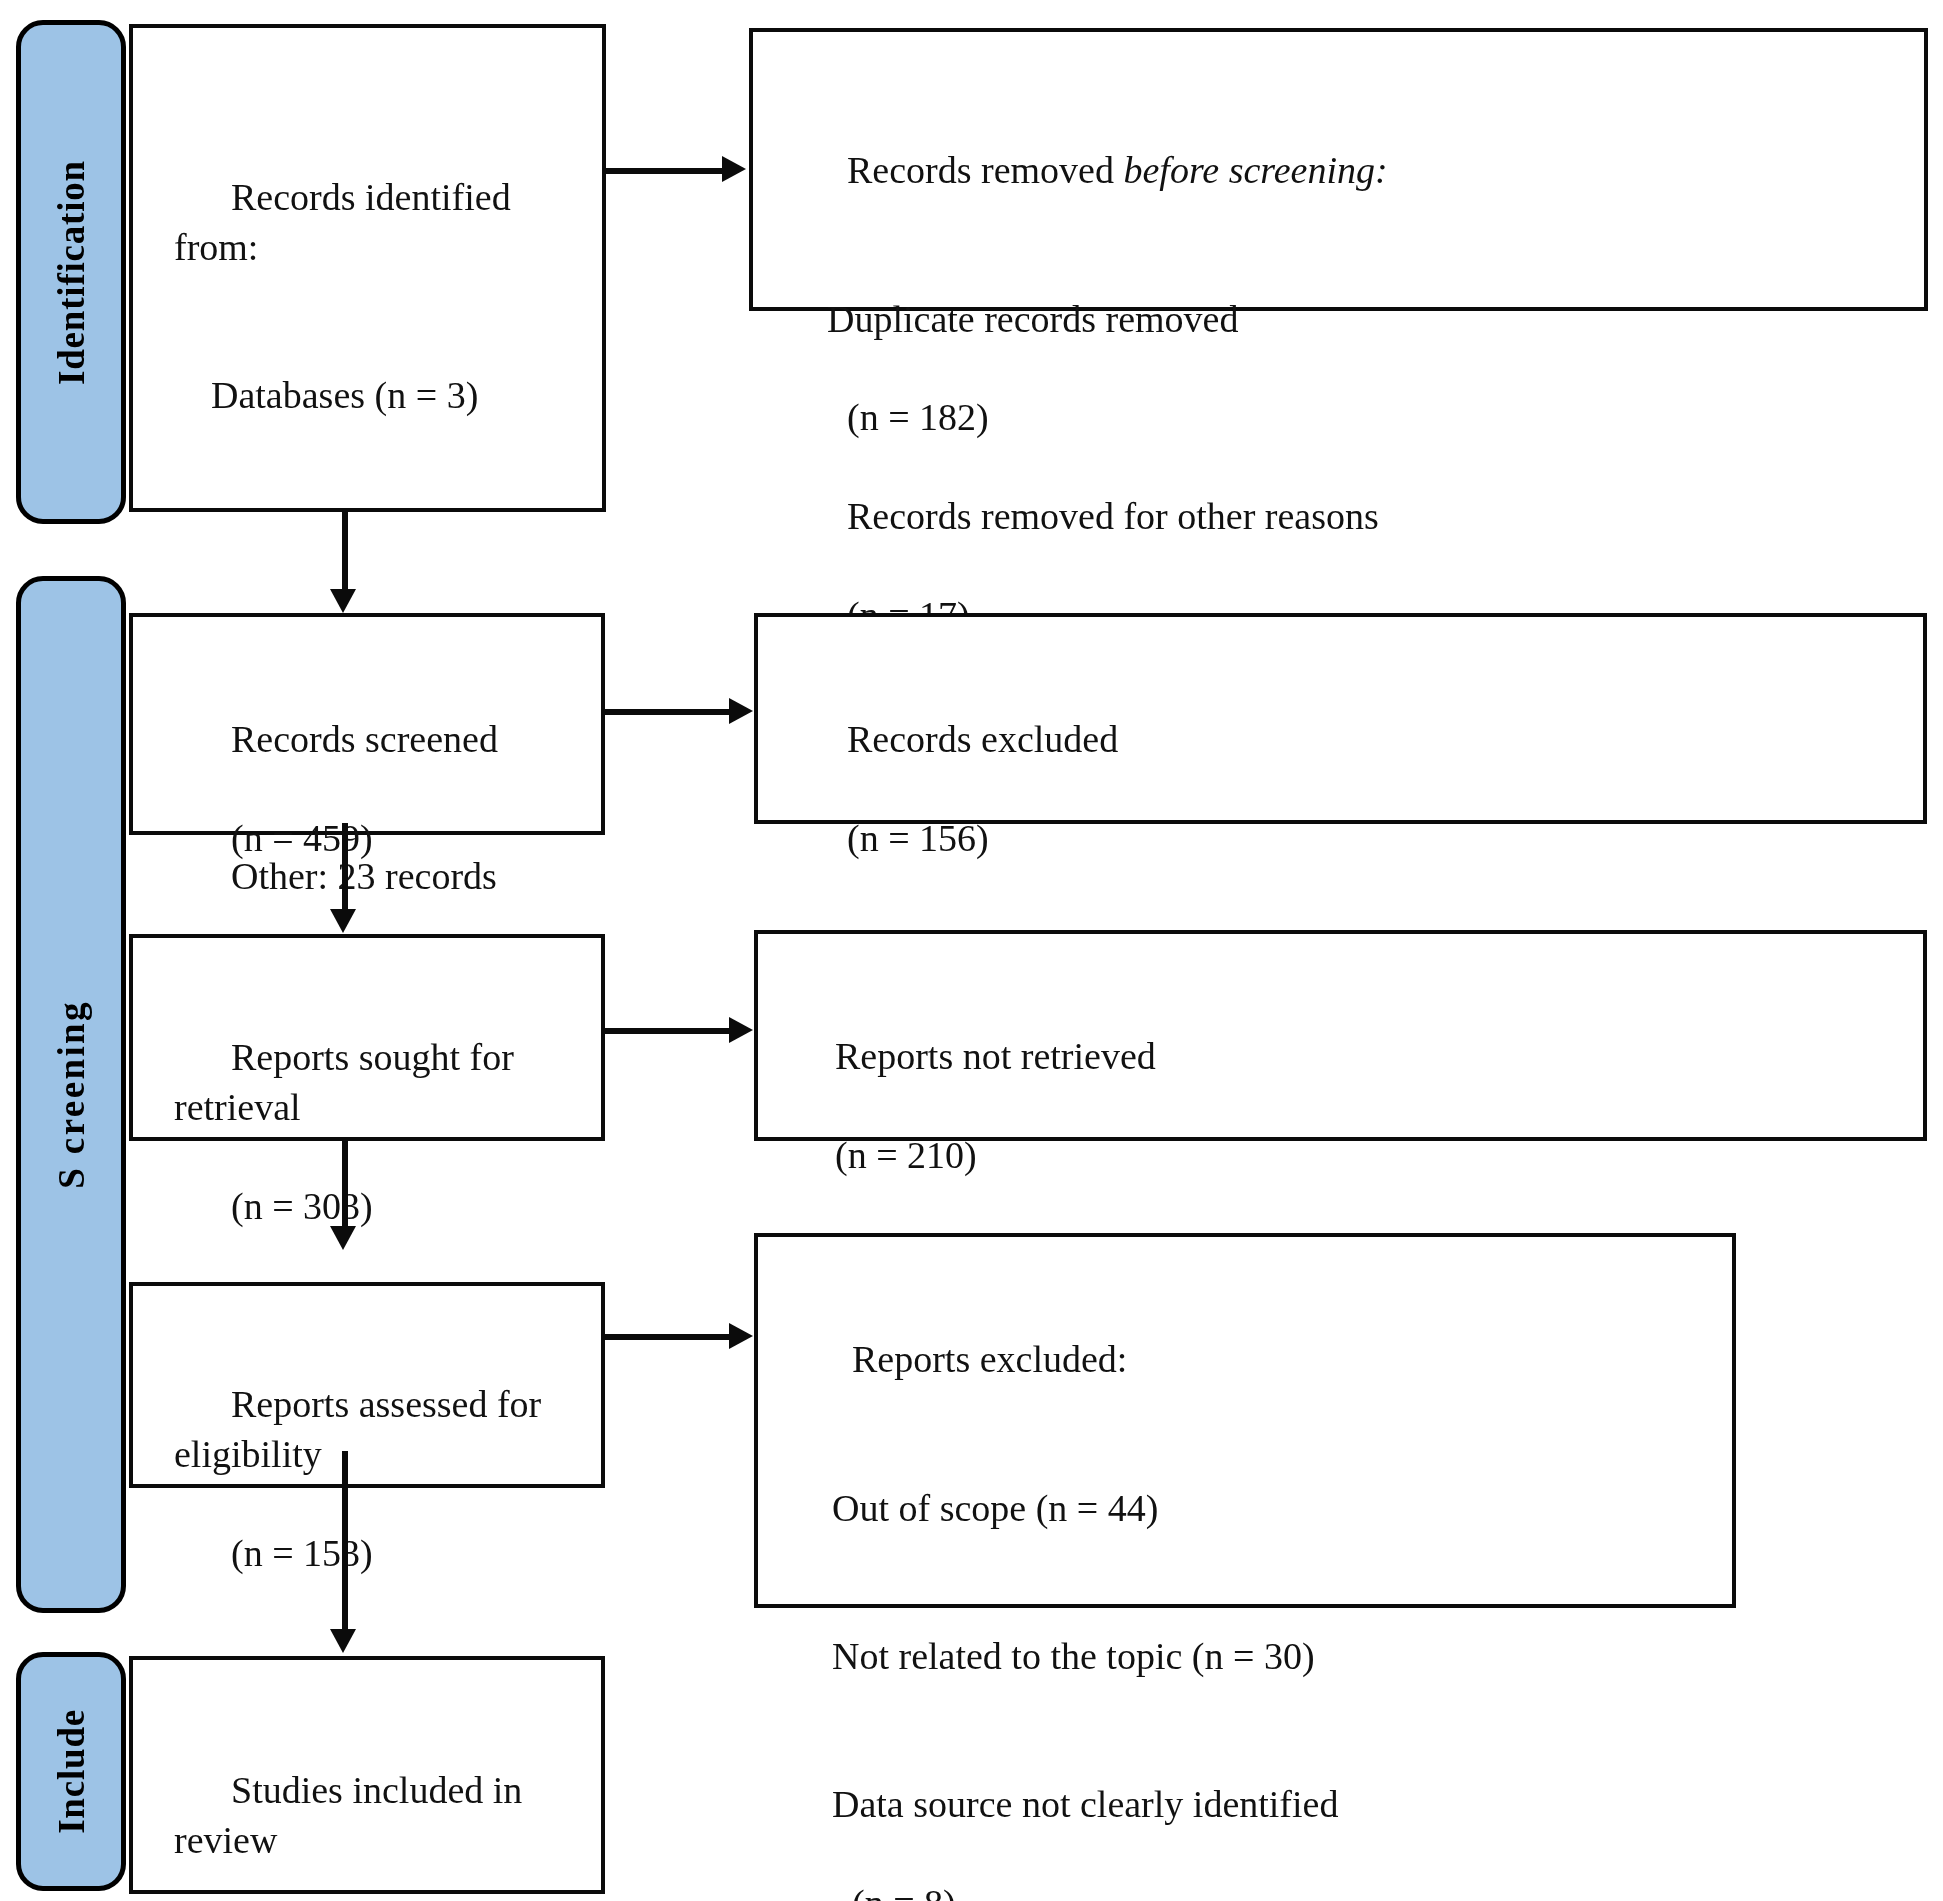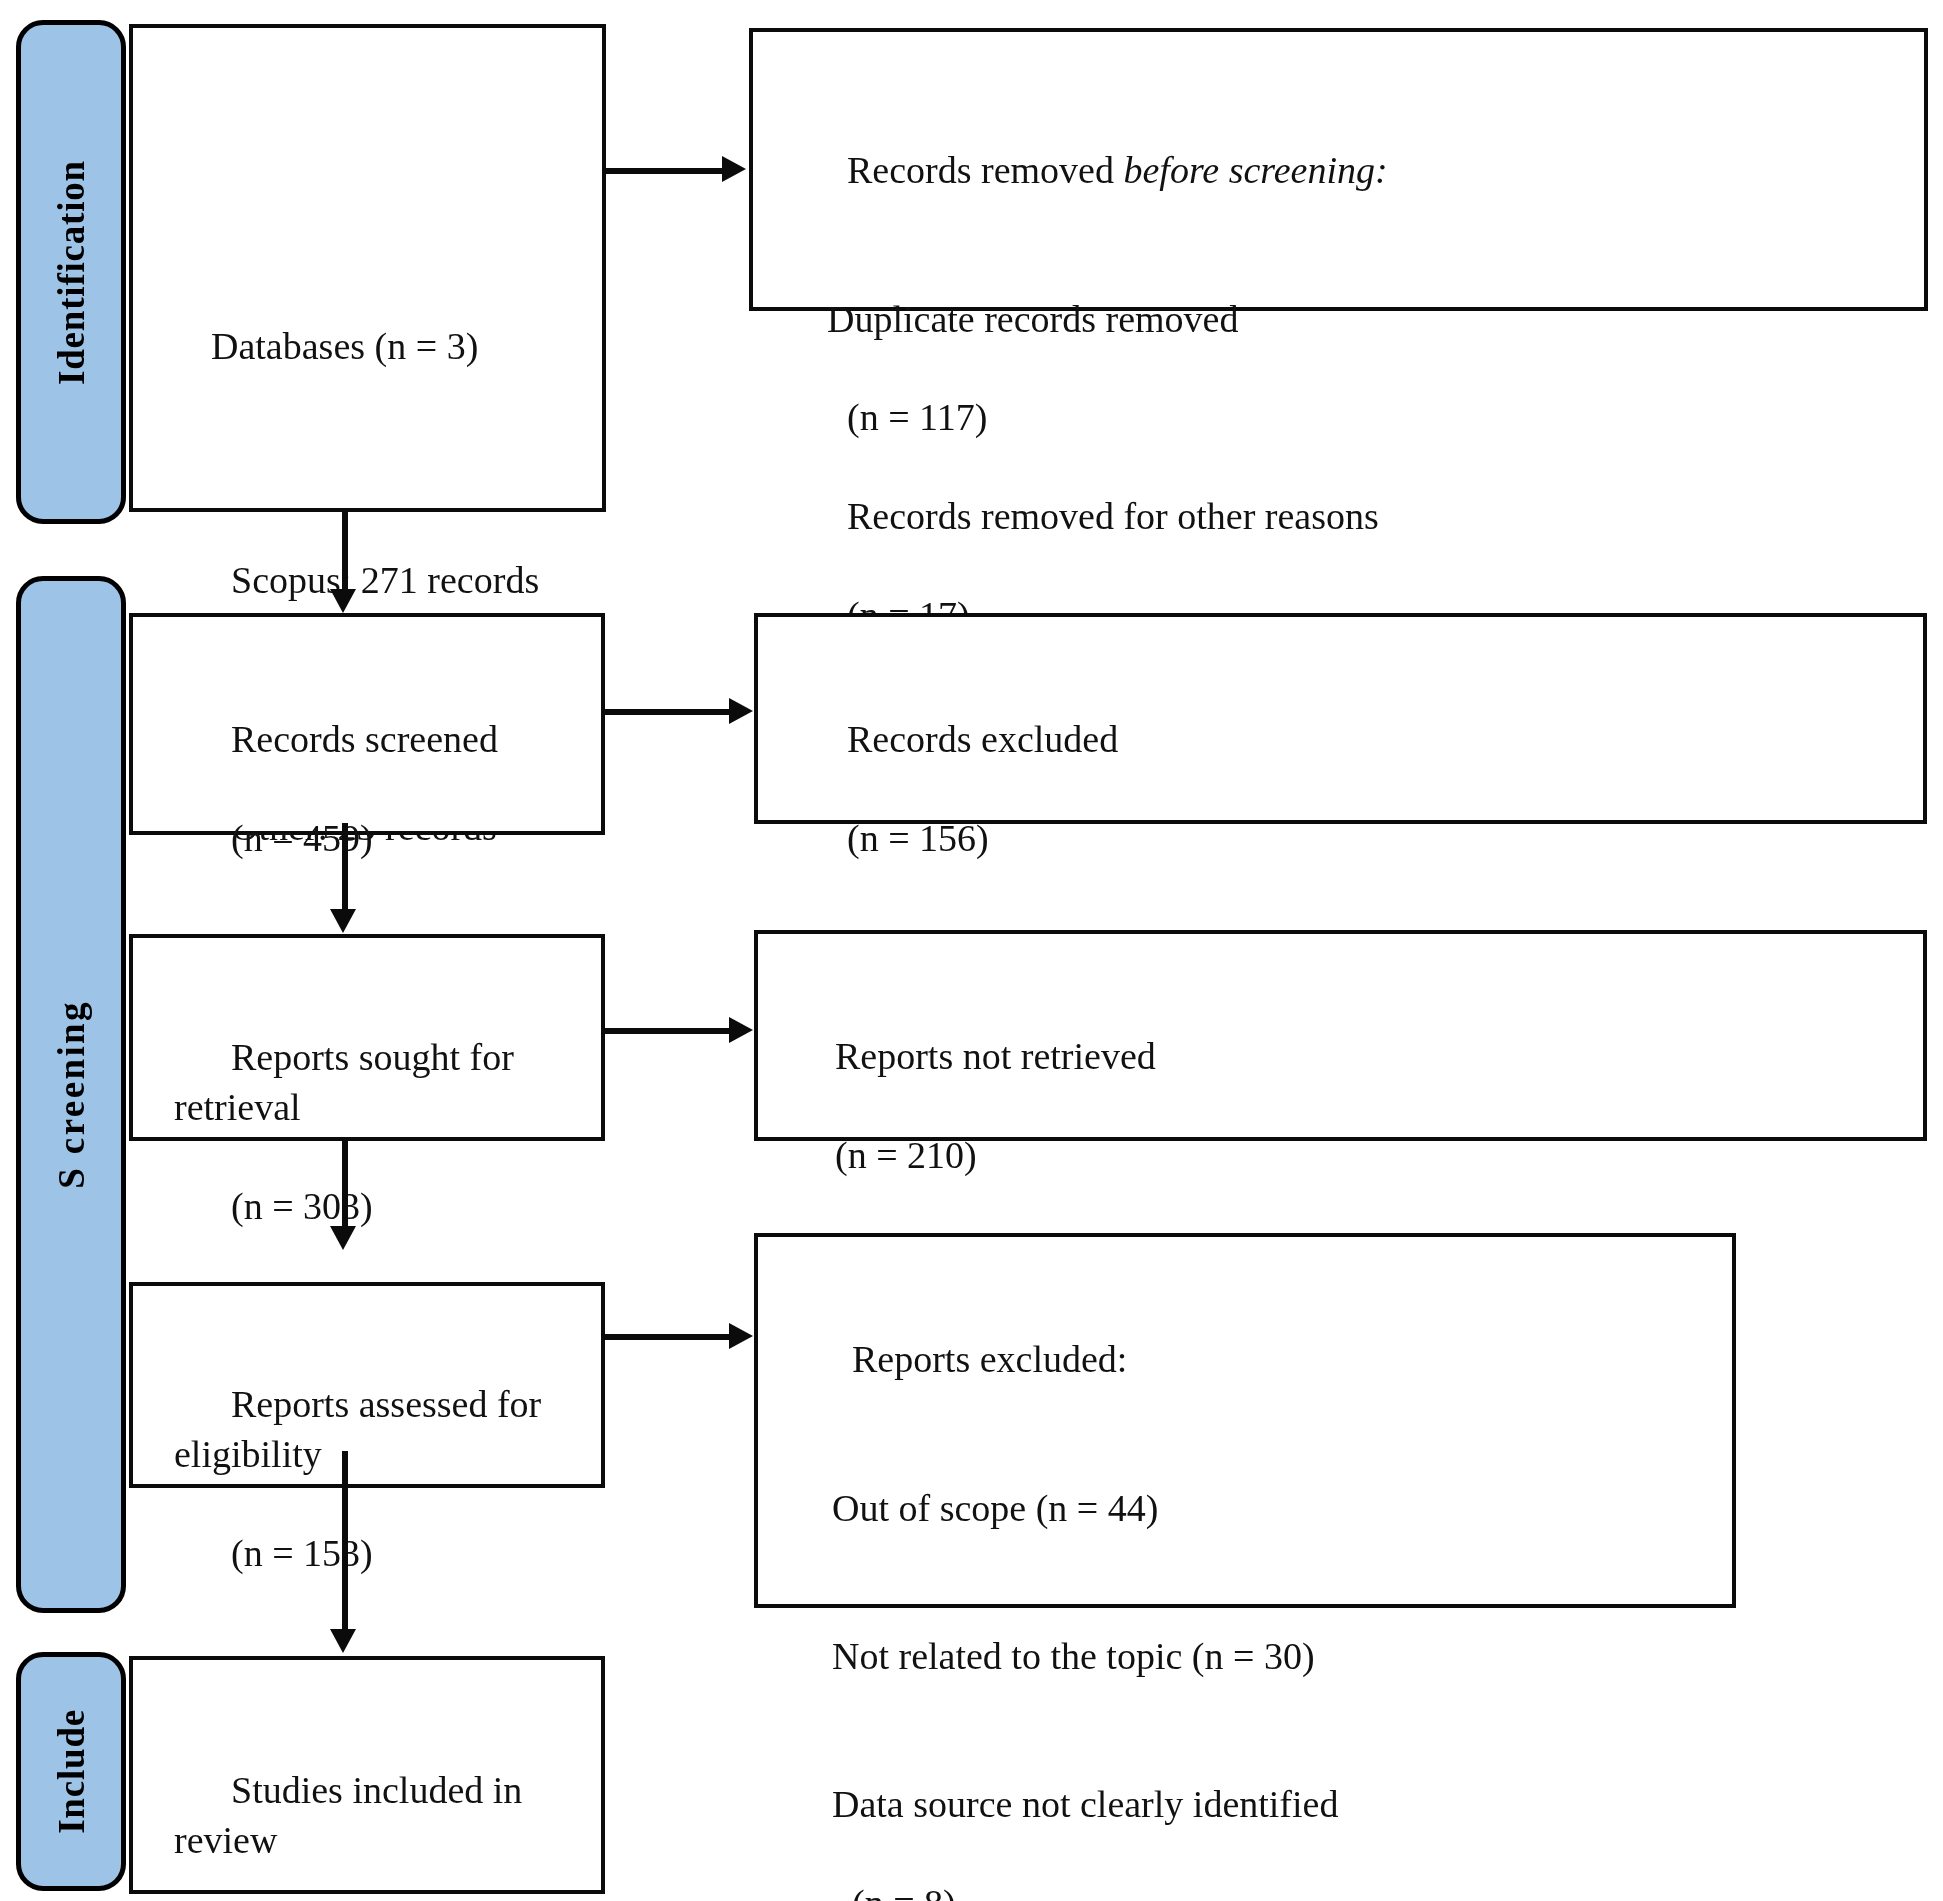--- a/index.html
+++ b/index.html
@@ -80,34 +80,34 @@
   <div class="phase" style="left:16px;top:576px;width:110px;height:1037px;">
     <span class="vtext spaced">S creening</span>
   </div>
 
   <div class="phase" style="left:16px;top:1652px;width:110px;height:239px;">
     <span class="vtext">Include</span>
   </div>
 
   <div class="box" style="left:129px;top:24px;width:477px;height:488px;">
     <div class="inner" style="top:96px;">
-      <br>
+      <span>Records identified from:</span><br>
       <span class="ind">Databases (n = 3)</span>
       <span class="gap"></span>
       <span>Scopus: 271 records</span><br>
       <span>Web of Science: 285 records</span><br>
       <span>Other: 23 records</span>
     </div>
   </div>
 
   <div class="box" style="left:749px;top:28px;width:1179px;height:283px;">
     <div class="inner" style="top:65px;left:37px;">
       <span>Records removed </span><span class="it">before screening:</span><br>
       <span class="ind">Duplicate records removed</span>
-      <span>(n = 117)</span><br>
+      <span>(n = 182)</span><br>
       <span>Records removed for other reasons</span><br>
       <span>(n = 17)</span>
     </div>
   </div>
 
   <div class="hline" style="left:604px;top:168px;width:120px;"></div>
   <div class="arrow-r" style="left:722px;top:156px;"></div>
 
   <div class="vline" style="left:342px;top:511px;height:80px;"></div>
   <div class="arrow-d" style="left:330px;top:589px;"></div>

